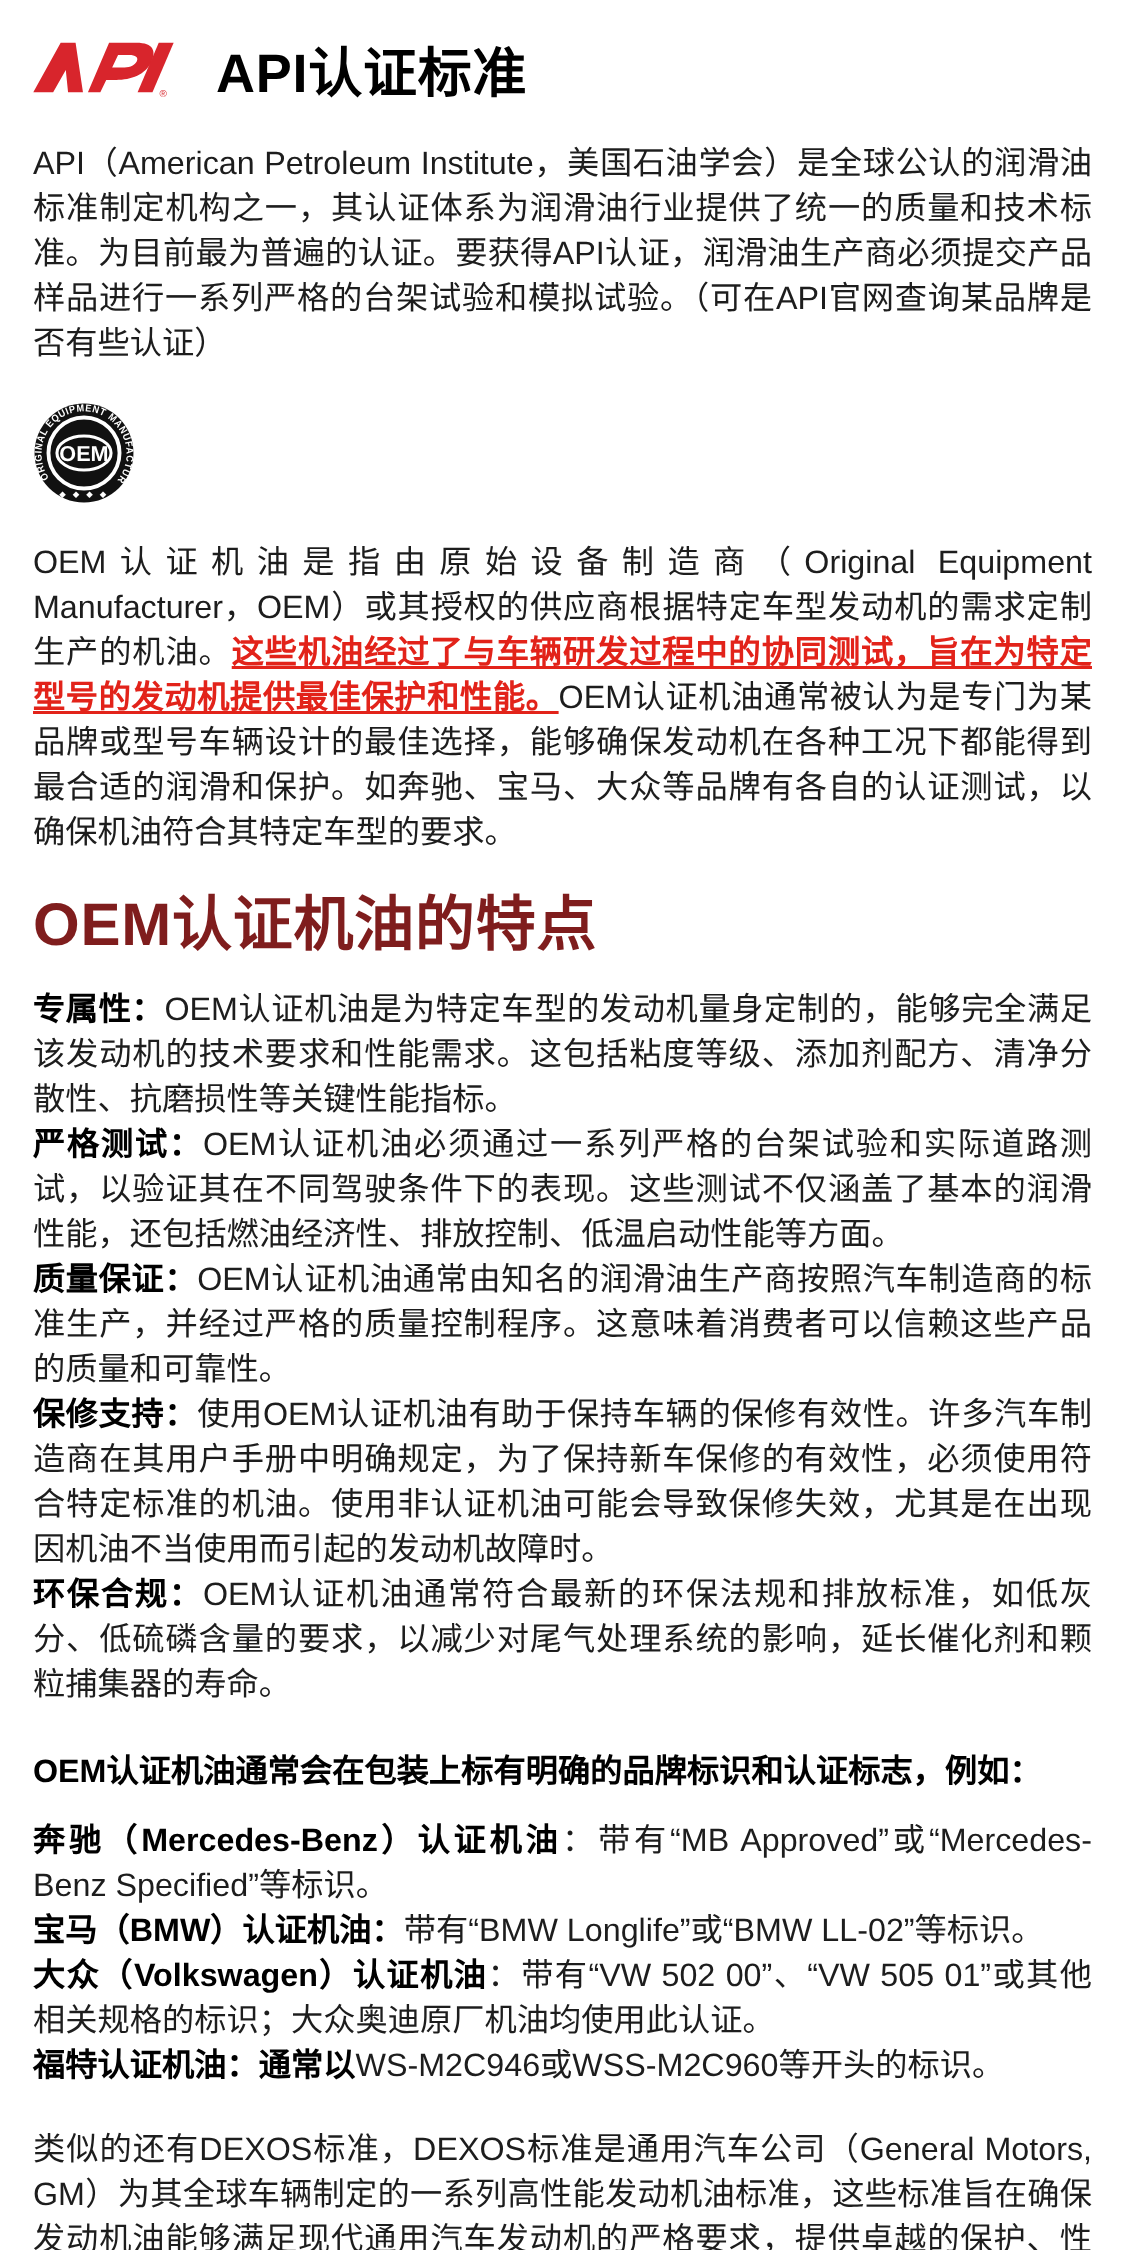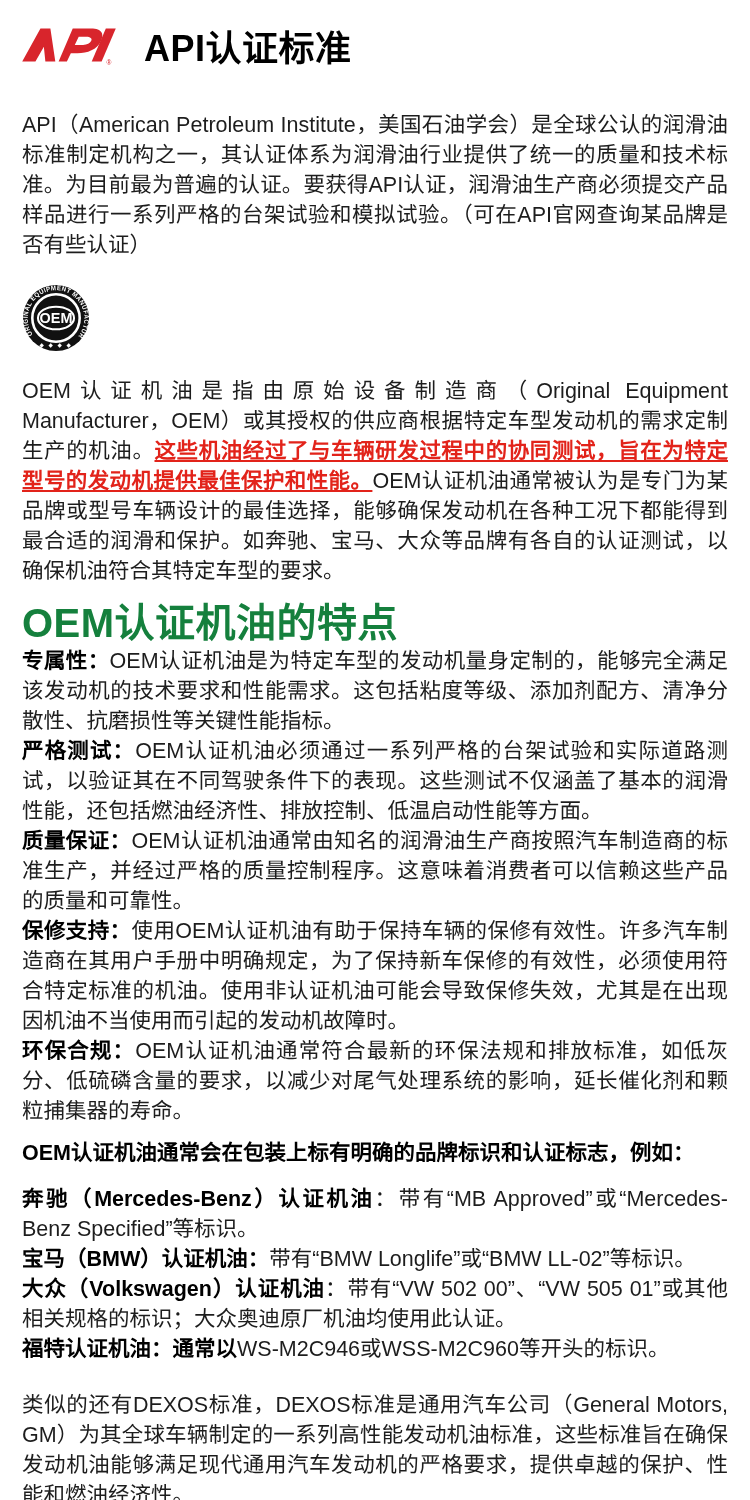--- a/index.html
+++ b/index.html
@@ -15,39 +15,39 @@
   .sec-header { display:flex; align-items:center; }
   .sec-header.api { height:46px; gap:26px; }
   .sec-header.oem { margin-top:24px; height:68px; gap:24px; }
   .sec-title {
     font-size:36px; font-weight:700; color:#000; letter-spacing:0.5px;
     font-family:"Liberation Sans","DejaVu Sans",sans-serif;
   }
 
   
   .body-para {
-    margin-top:42px; font-size:21.5px; line-height:30px;
+    margin-top:26px; font-size:21.5px; line-height:30px;
     text-align:justify; color:#1d1d1d; word-break:break-word;
   }
   .sec-oem-para { margin-top:24px; }
   .em-red { color:#e2231a; font-weight:700;text-decoration:underline; }
 
   .big-heading {
-    margin-top:14px; font-size:40px; line-height:46px;
-    font-weight:900; color:#15803d; letter-spacing:0.5px;
+    margin-top:24px; font-size:40px; line-height:46px;
+    font-weight:900; color:#7f1d1d; letter-spacing:0.5px;
   }
 
-  .features { }
+  .features { margin-top:18px; }
   .features p, .brands p {
     font-size:21.5px; line-height:30px; text-align:justify; word-break:break-word;
   }
   .lbl { font-weight:700; color:#000; }
 
   .bold-intro {
-    margin-top:12px; font-size:21.5px; line-height:30px;
+    margin-top:28px; font-size:21.5px; line-height:30px;
     font-weight:700; color:#000;
   }
   .brands { margin-top:16px; }
   .dexos-para { margin-top:26px; }
 
   .api-logo { flex:0 0 auto; }
   .oem-badge { flex:0 0 auto; }
 </style>
 </head>
 <body>

